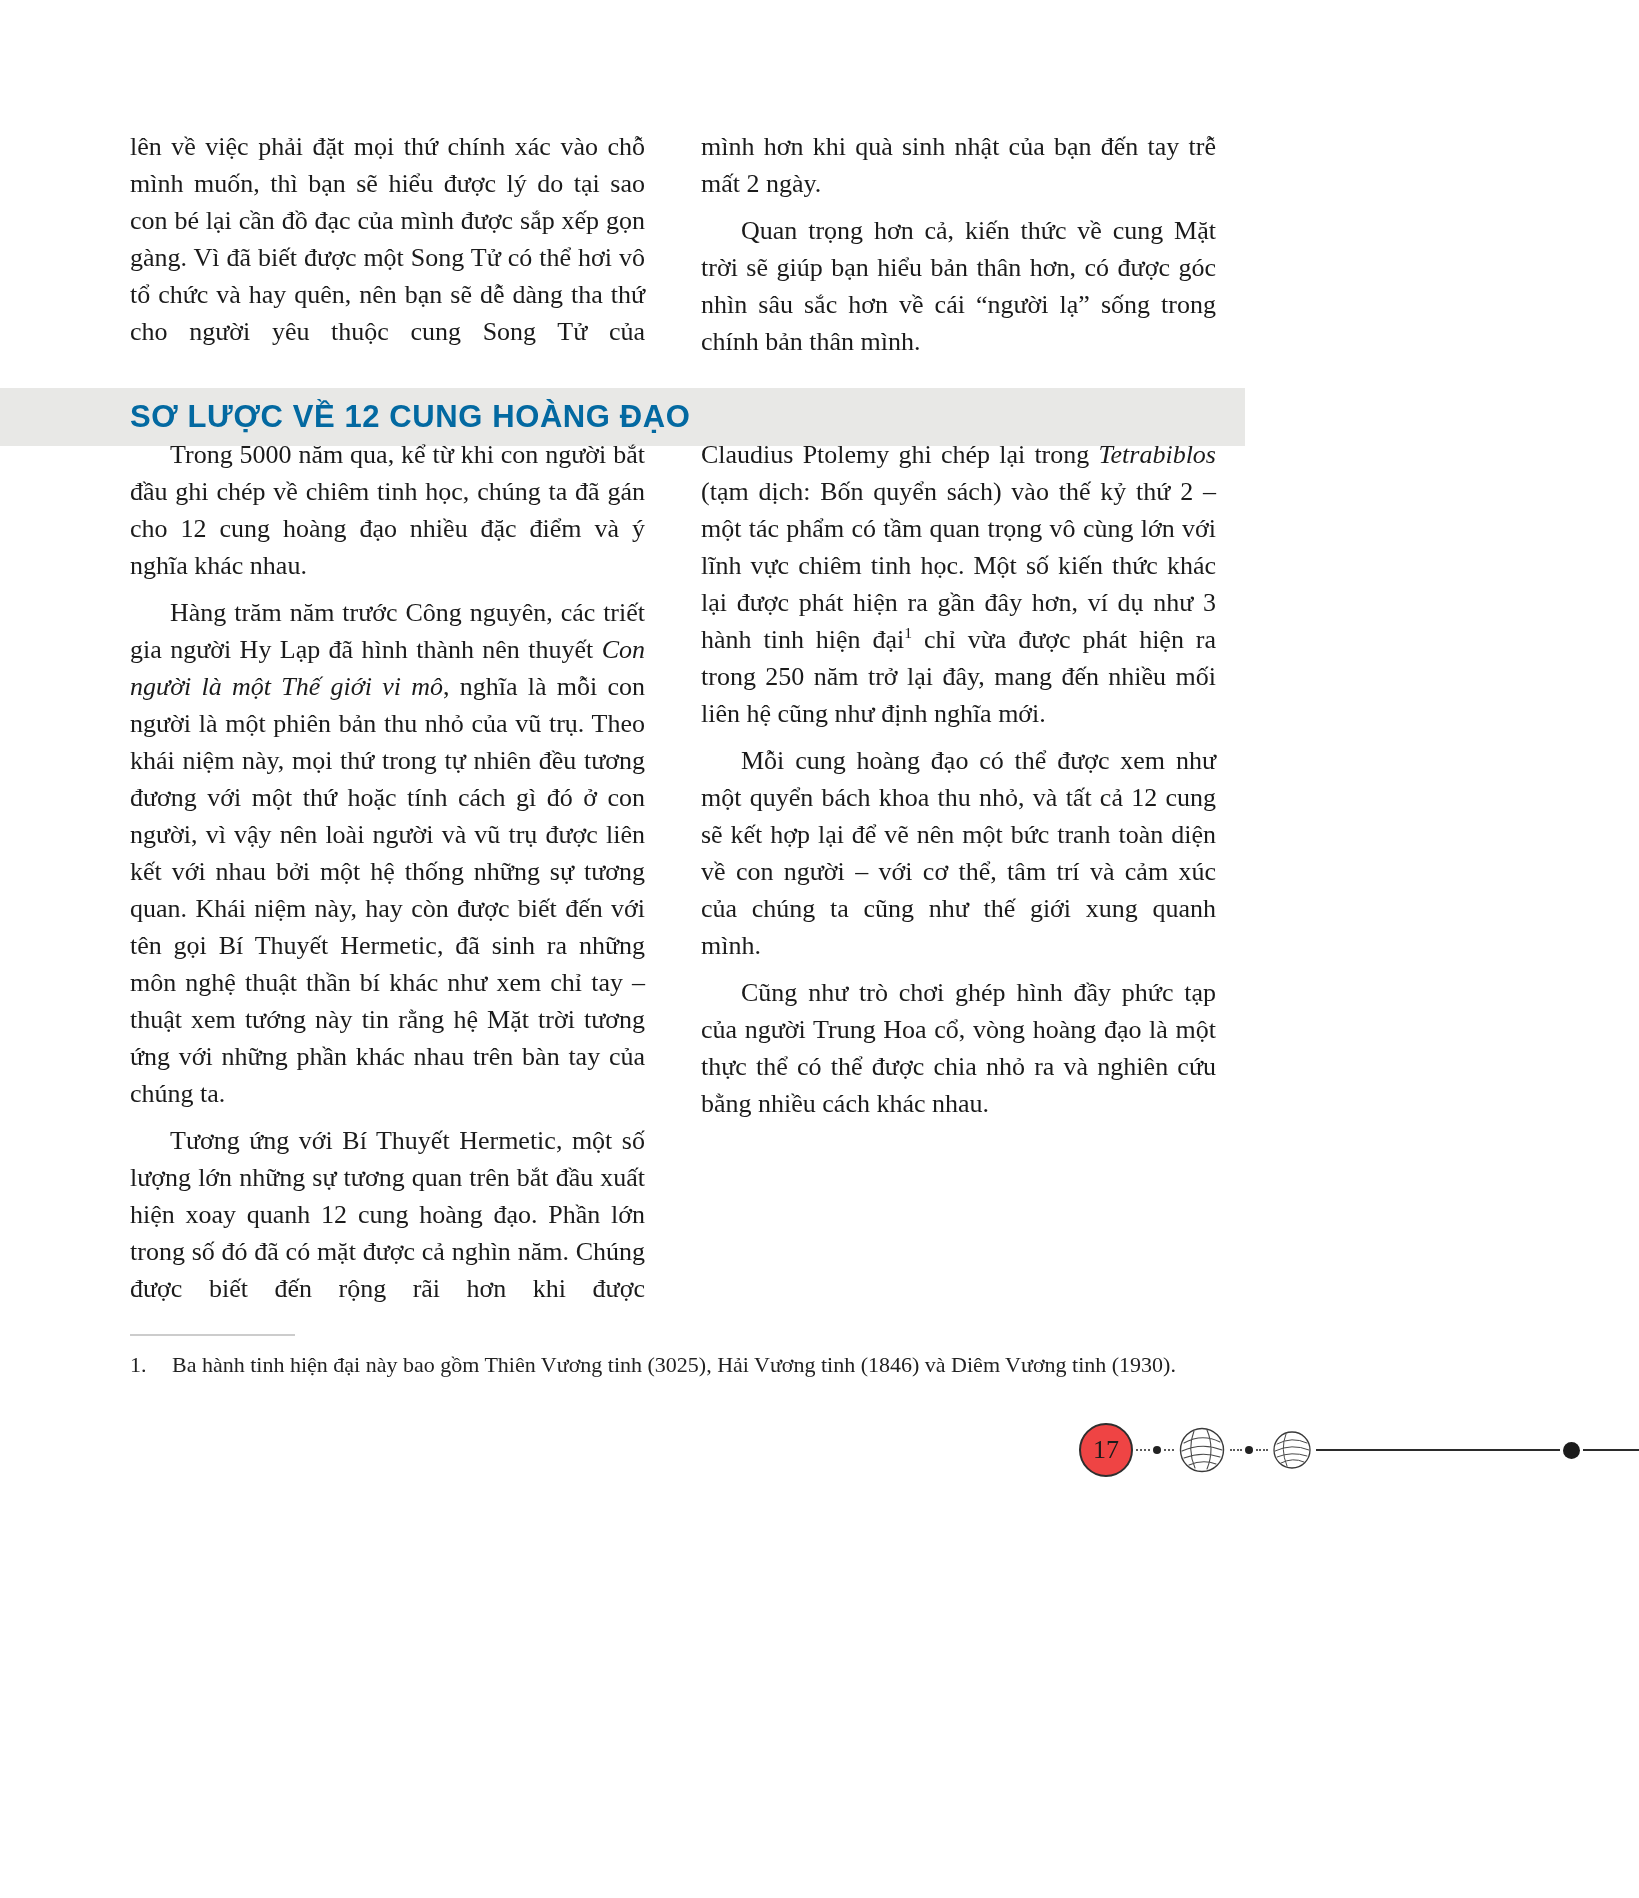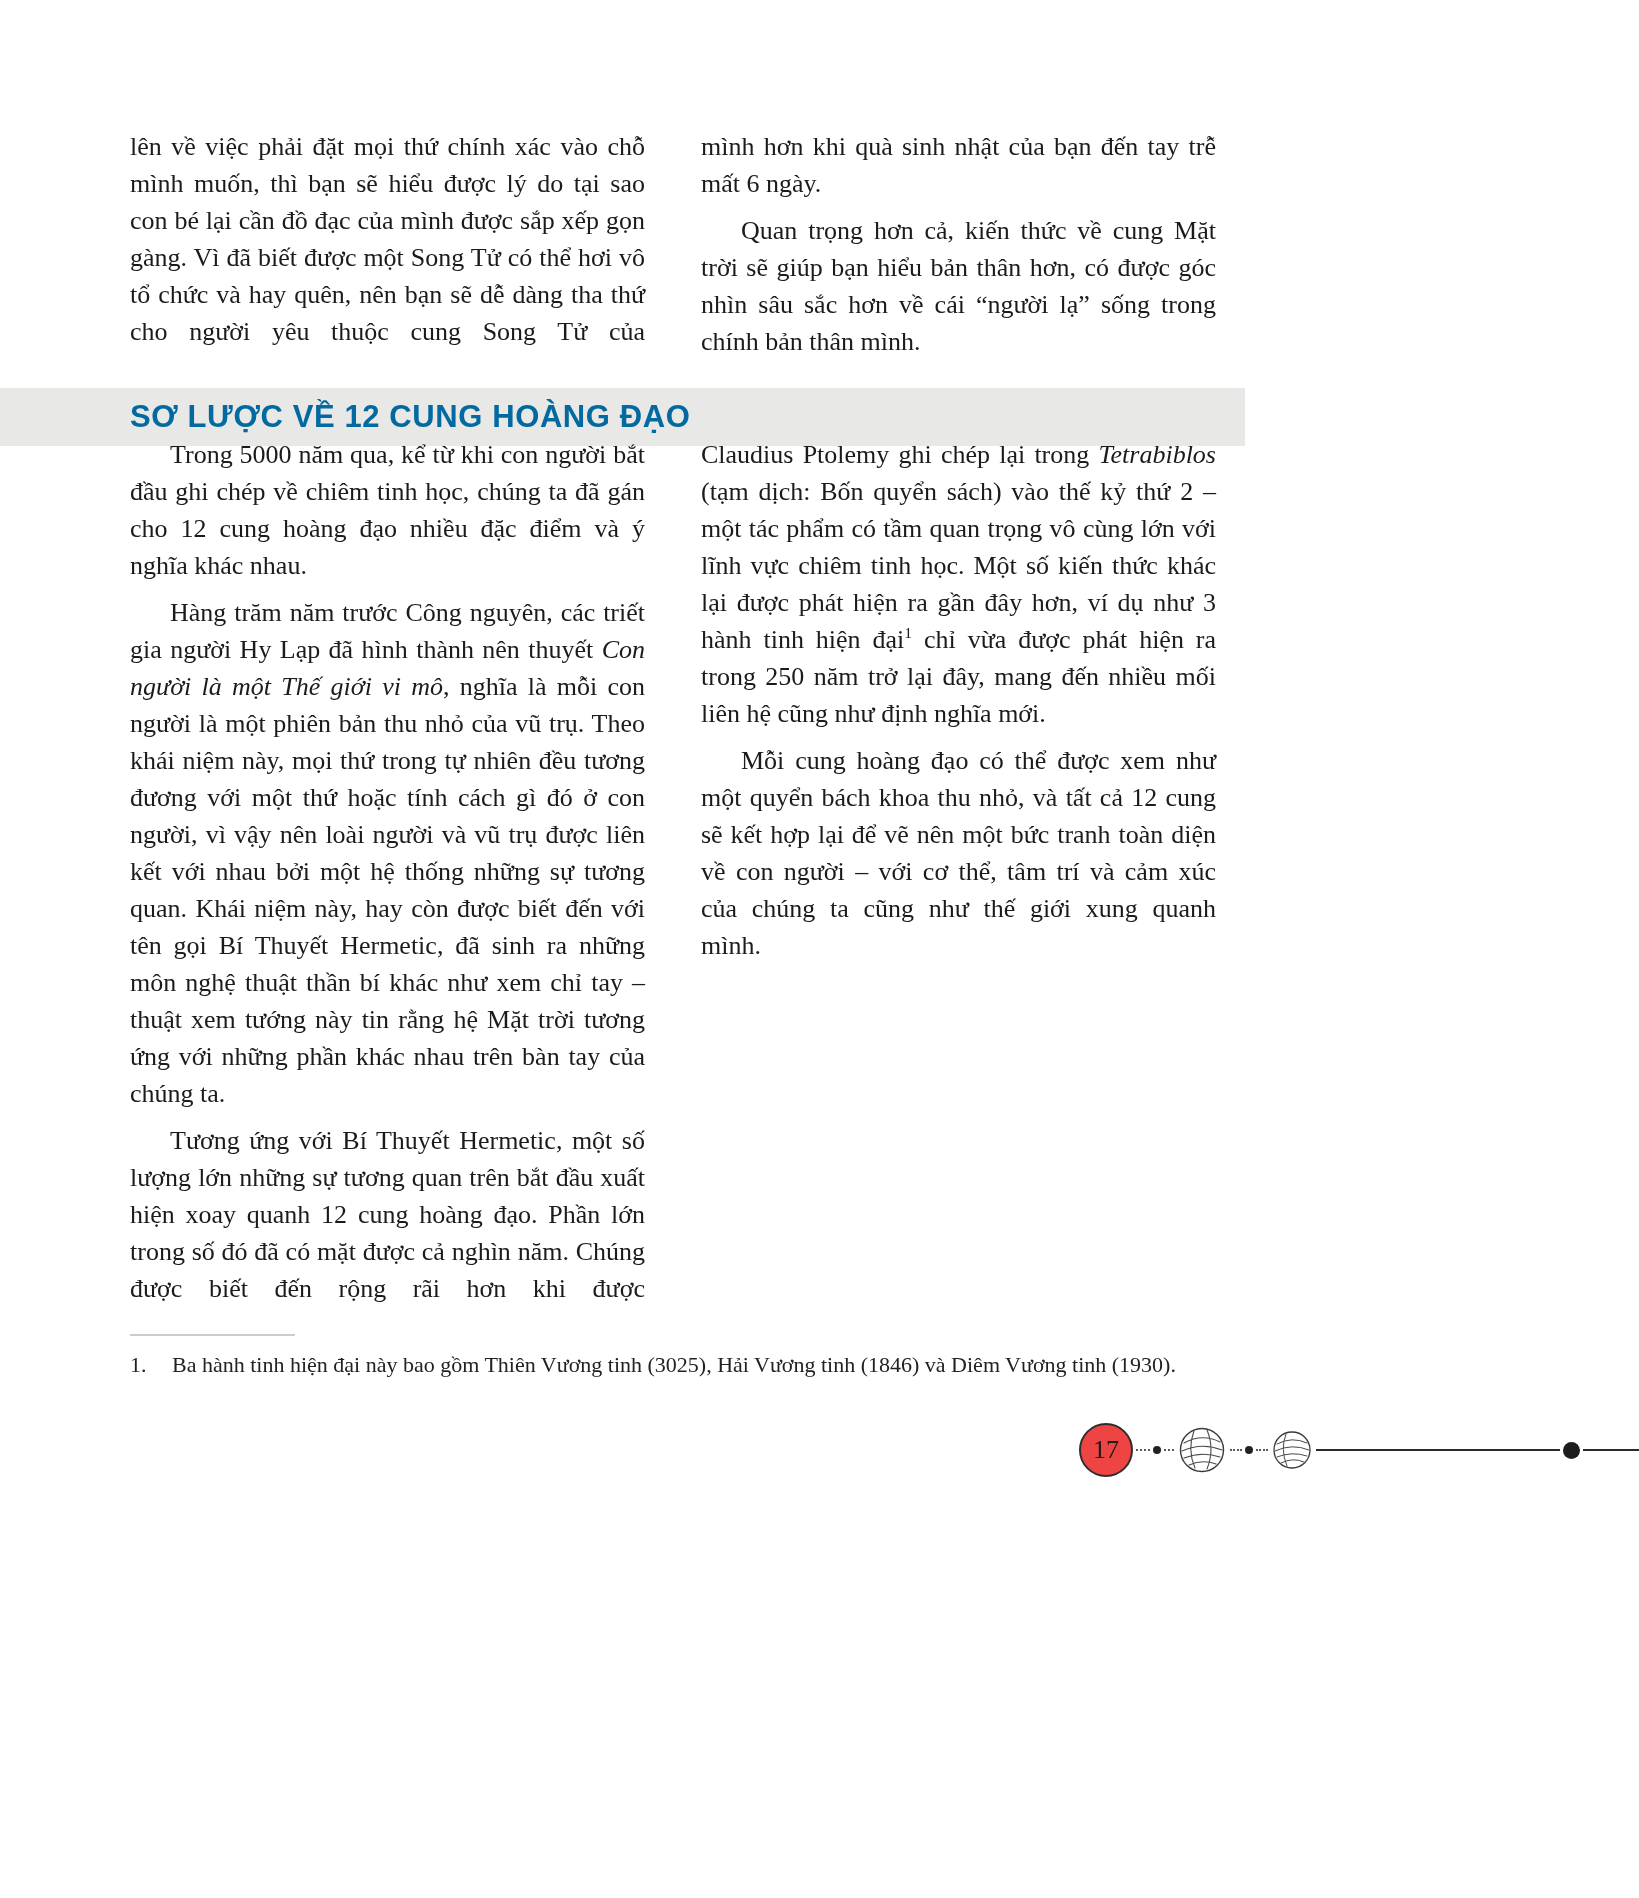--- a/index.html
+++ b/index.html
@@ -75,40 +75,41 @@
 <body>
 
 <div class="page">
 
   <div id="intro">
     <div class="cols">
       <div class="col">
         <p class="body-p cont">lên về việc phải đặt mọi thứ chính xác vào chỗ mình muốn, thì bạn sẽ hiểu được lý do tại sao con bé lại cần đồ đạc của mình được sắp xếp gọn gàng. Vì đã biết được một Song Tử có thể hơi vô tổ chức và hay quên, nên bạn sẽ dễ dàng tha thứ cho người yêu thuộc cung Song Tử của</p>
       </div>
       <div class="col">
-        <p class="body-p">mình hơn khi quà sinh nhật của bạn đến tay trễ mất 6 ngày.</p>
+        <p class="body-p">mình hơn khi quà sinh nhật của bạn đến tay trễ mất 2 ngày.</p>
         <p class="body-p indent">Quan trọng hơn cả, kiến thức về cung Mặt trời sẽ giúp bạn hiểu bản thân hơn, có được góc nhìn sâu sắc hơn về cái “người lạ” sống trong chính bản thân mình.</p>
       </div>
     </div>
   </div>
 
   <div id="section-bar">
     <h2>SƠ LƯỢC VỀ 12 CUNG HOÀNG ĐẠO</h2>
   </div>
 
   <div id="body">
     <div class="cols">
       <div class="col">
         <p class="body-p indent">Trong 5000 năm qua, kể từ khi con người bắt đầu ghi chép về chiêm tinh học, chúng ta đã gán cho 12 cung hoàng đạo nhiều đặc điểm và ý nghĩa khác nhau.</p>
         <p class="body-p indent"><span>Hàng trăm năm trước Công nguyên, các triết gia người Hy Lạp đã hình thành nên thuyết </span><i>Con người là một Thế giới vi mô</i><span>, nghĩa là mỗi con người là một phiên bản thu nhỏ của vũ trụ. Theo khái niệm này, mọi thứ trong tự nhiên đều tương đương với một thứ hoặc tính cách gì đó ở con người, vì vậy nên loài người và vũ trụ được liên kết với nhau bởi một hệ thống những sự tương quan. Khái niệm này, hay còn được biết đến với tên gọi Bí Thuyết Hermetic, đã sinh ra những môn nghệ thuật thần bí khác như xem chỉ tay – thuật xem tướng này tin rằng hệ Mặt trời tương ứng với những phần khác nhau trên bàn tay của chúng ta.</span></p>
         <p class="body-p indent cont">Tương ứng với Bí Thuyết Hermetic, một số lượng lớn những sự tương quan trên bắt đầu xuất hiện xoay quanh 12 cung hoàng đạo. Phần lớn trong số đó đã có mặt được cả nghìn năm. Chúng được biết đến rộng rãi hơn khi được</p>
       </div>
       <div class="col">
         <p class="body-p"><span>Claudius Ptolemy ghi chép lại trong </span><i>Tetrabiblos</i><span> (tạm dịch: Bốn quyển sách) vào thế kỷ thứ 2 – một tác phẩm có tầm quan trọng vô cùng lớn với lĩnh vực chiêm tinh học. Một số kiến thức khác lại được phát hiện ra gần đây hơn, ví dụ như 3 hành tinh hiện đại</span><sup>1</sup><span> chỉ vừa được phát hiện ra trong 250 năm trở lại đây, mang đến nhiều mối liên hệ cũng như định nghĩa mới.</span></p>
         <p class="body-p indent">Mỗi cung hoàng đạo có thể được xem như một quyển bách khoa thu nhỏ, và tất cả 12 cung sẽ kết hợp lại để vẽ nên một bức tranh toàn diện về con người – với cơ thể, tâm trí và cảm xúc của chúng ta cũng như thế giới xung quanh mình.</p>
+        <p class="body-p indent">Cũng như trò chơi ghép hình đầy phức tạp của người Trung Hoa cổ, vòng hoàng đạo là một thực thể có thể được chia nhỏ ra và nghiên cứu bằng nhiều cách khác nhau.</p>
       </div>
     </div>
   </div>
 
   <div id="footnote">
     <div class="fn-rule"></div>
     <div class="fn-line">
       <span class="fn-marker">1.</span>
       <span class="fn-text">Ba hành tinh hiện đại này bao gồm Thiên Vương tinh (3025), Hải Vương tinh (1846) và Diêm Vương tinh (1930).</span>
     </div>

